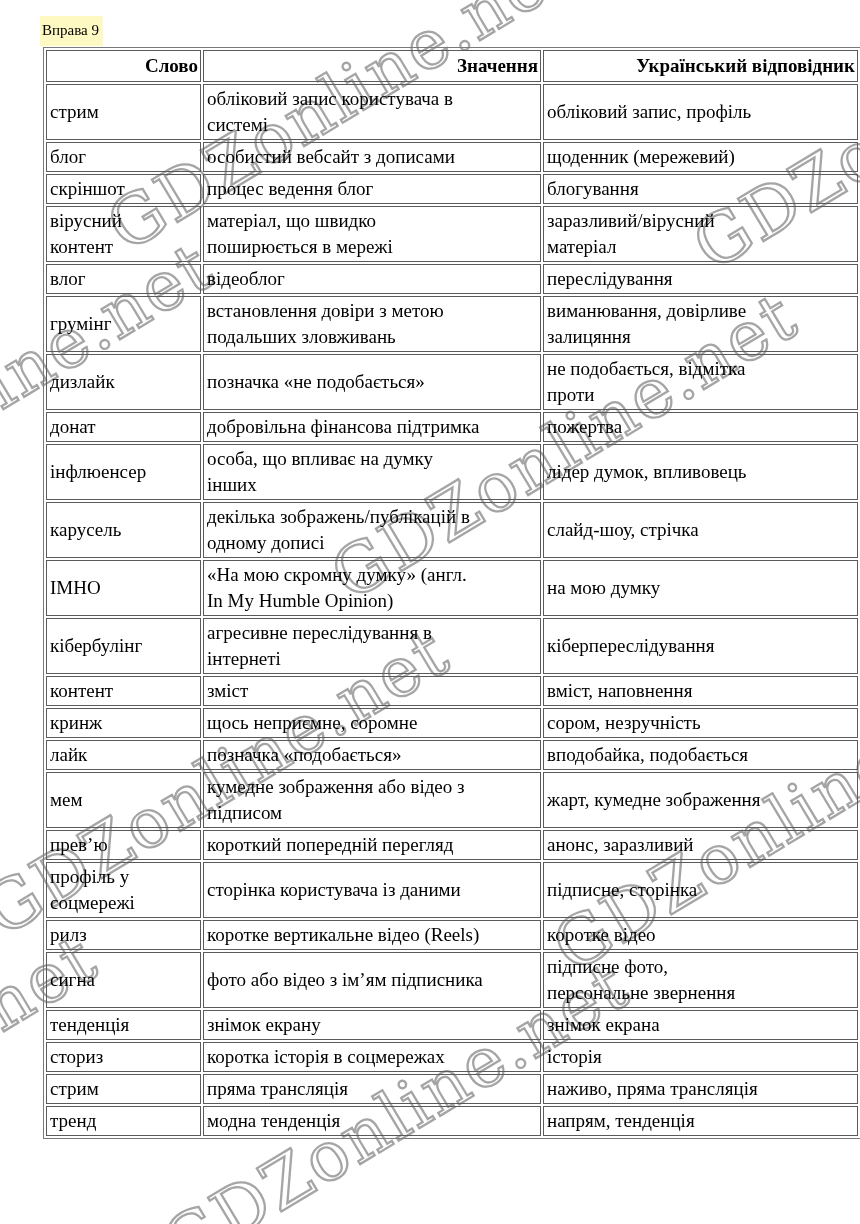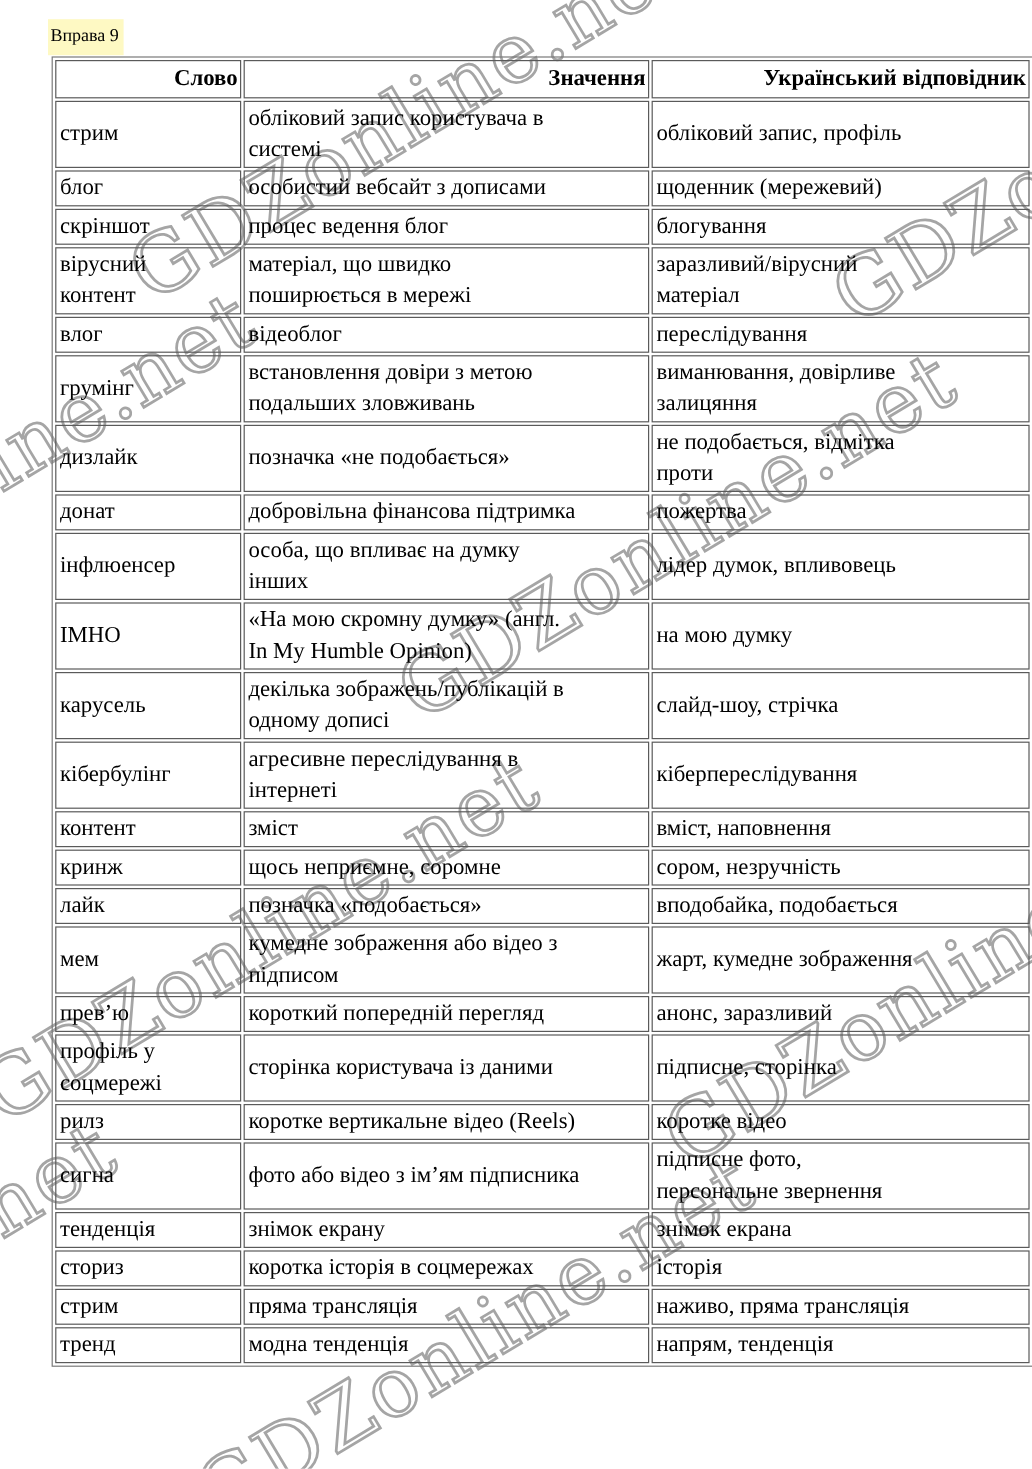--- a/index.html
+++ b/index.html
@@ -140,32 +140,32 @@
           <td>добровільна фінансова підтримка</td>
           <td>пожертва</td>
         </tr>
         <tr>
           <td>інфлюенсер</td>
           <td>особа, що впливає на думку
 інших</td>
           <td>лідер думок, впливовець</td>
         </tr>
         <tr>
+          <td>карусель</td>
+          <td>декілька зображень/публікацій в
+одному дописі</td>
+          <td>слайд-шоу, стрічка</td>
+        </tr>
+        <tr>
           <td>ІМНО</td>
           <td>«На мою скромну думку» (англ.
 In My Humble Opinion)</td>
           <td>на мою думку</td>
         </tr>
         <tr>
-          <td>карусель</td>
-          <td>декілька зображень/публікацій в
-одному дописі</td>
-          <td>слайд-шоу, стрічка</td>
-        </tr>
-        <tr>
           <td>кібербулінг</td>
           <td>агресивне переслідування в
 інтернеті</td>
           <td>кіберпереслідування</td>
         </tr>
         <tr>
           <td>контент</td>
           <td>зміст</td>
           <td>вміст, наповнення</td>
         </tr>

